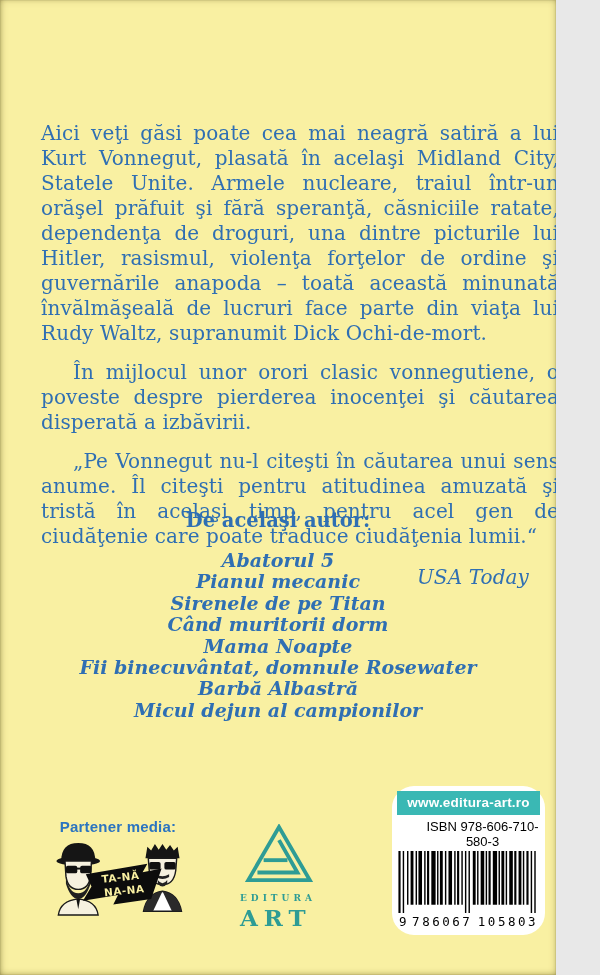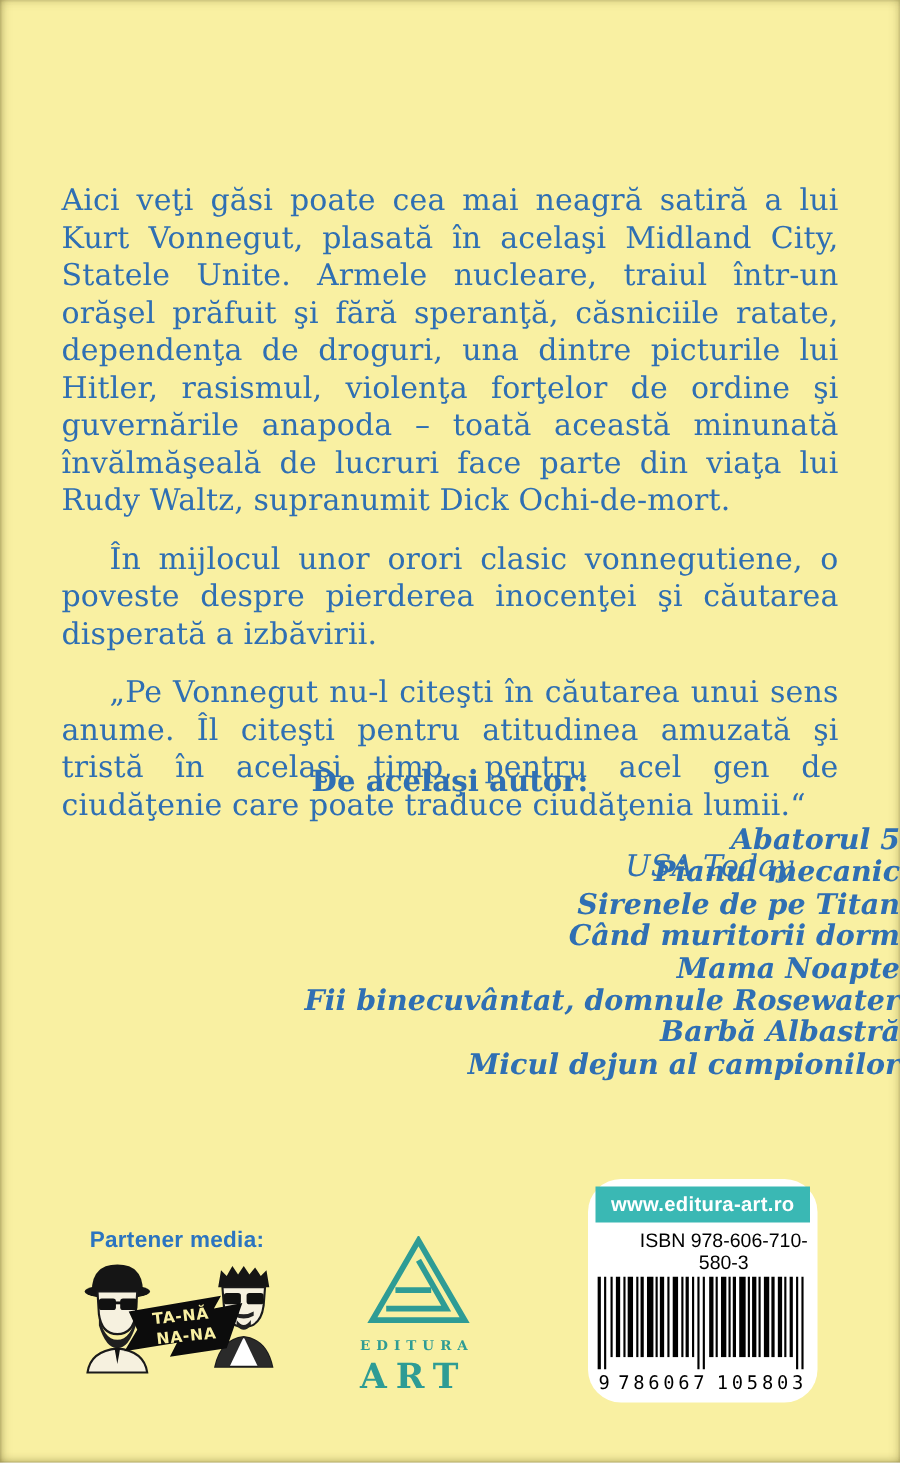--- a/index.html
+++ b/index.html
@@ -1,17 +1,17 @@
 <!DOCTYPE html>
 <html><head>
 <meta charset="utf-8">
 <style>
   html,body { margin:0; padding:0; background:#e8e8e8; }
   .cover {
-    position:relative; width:600px; height:975px; overflow:hidden;
+    position:relative; width:556px; height:975px; overflow:hidden;
     background:#f9f0a2;
     font-family:"DejaVu Serif","Liberation Serif",serif;
     box-shadow: inset 0 0 0 1px rgba(0,0,0,.05),
                 inset 5px 0 7px -5px rgba(95,85,25,.55),
                 inset -5px 0 7px -5px rgba(95,85,25,.35),
                 inset 0 -5px 7px -5px rgba(95,85,25,.45),
                 inset 0 5px 7px -5px rgba(95,85,25,.25);
   }
   
   .blurb {
@@ -21,21 +21,21 @@
   }
   .blurb p { margin:0 0 14px 0; }
   .blurb p.indent { text-indent:32px; }
   .attrib {
     text-align:right; font-style:italic; font-size:20px;
     padding-right:30px; margin-top:16px; color:#2f6fb3;
   }
   
   .others { position:absolute; top:509px; left:0; width:100%; text-align:center; color:#2f6fb3; }
   .others-head { font-weight:bold; font-size:19.5px; margin:0 0 18px 0; }
-  .books { list-style:none; margin:0; padding:0;text-align:right; }
+  .books { list-style:none; margin:16px; padding:0; }
   .books li { font-style:italic; font-weight:bold; font-size:19px; line-height:21.4px; }
   
   .partner { position:absolute; left:44px; top:818px; width:148px; text-align:center; }
   .partner-label {
     font-family:"Liberation Sans","DejaVu Sans",sans-serif;
     font-weight:bold; font-size:15px; color:#2b74c0; letter-spacing:.2px;
   }
   .partner-logo { margin-top:5px; }
   .ribbon-text {
     font-family:"DejaVu Sans","Liberation Sans",sans-serif;

